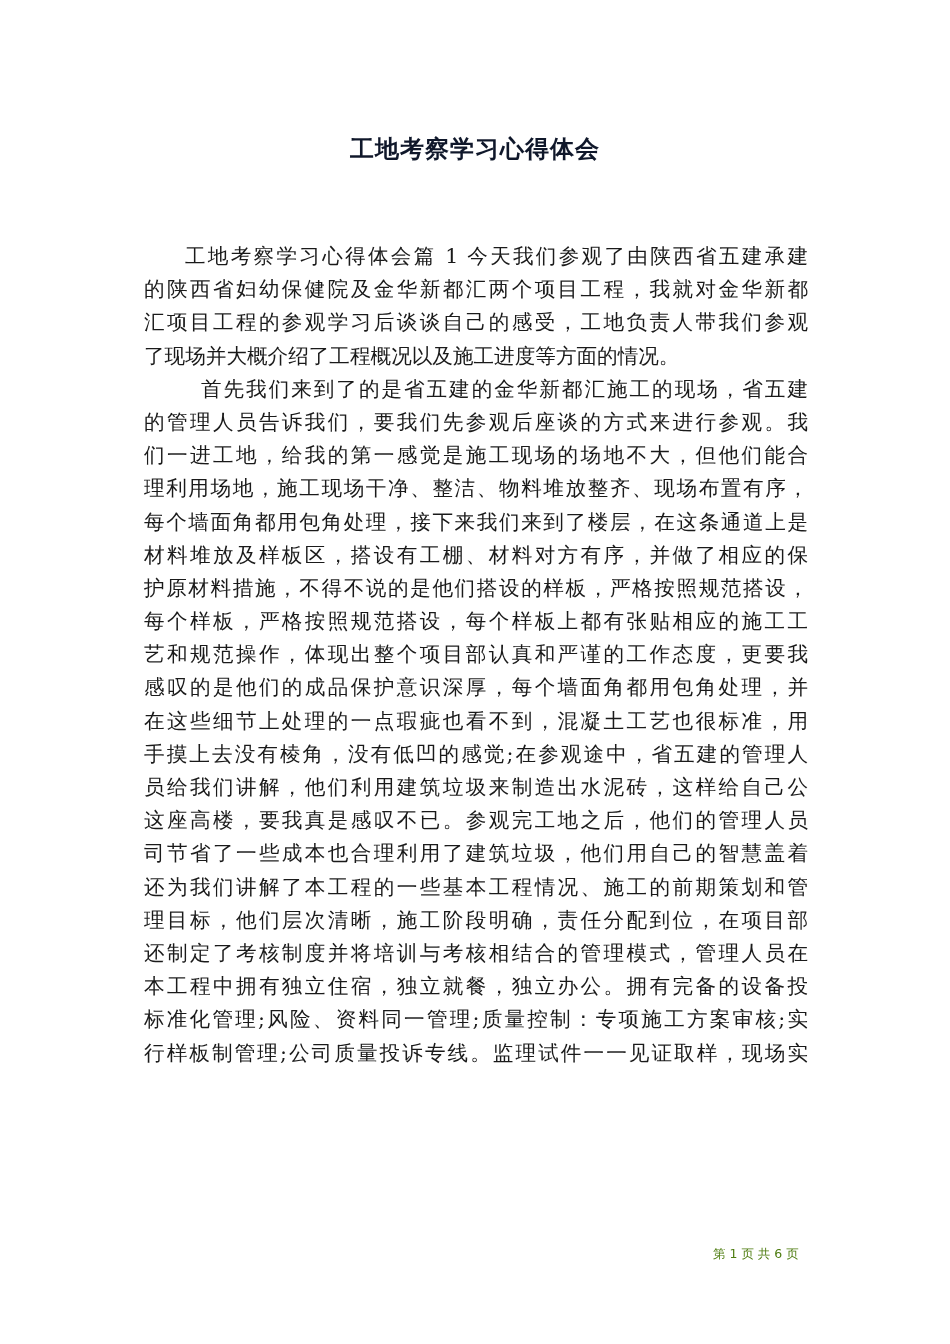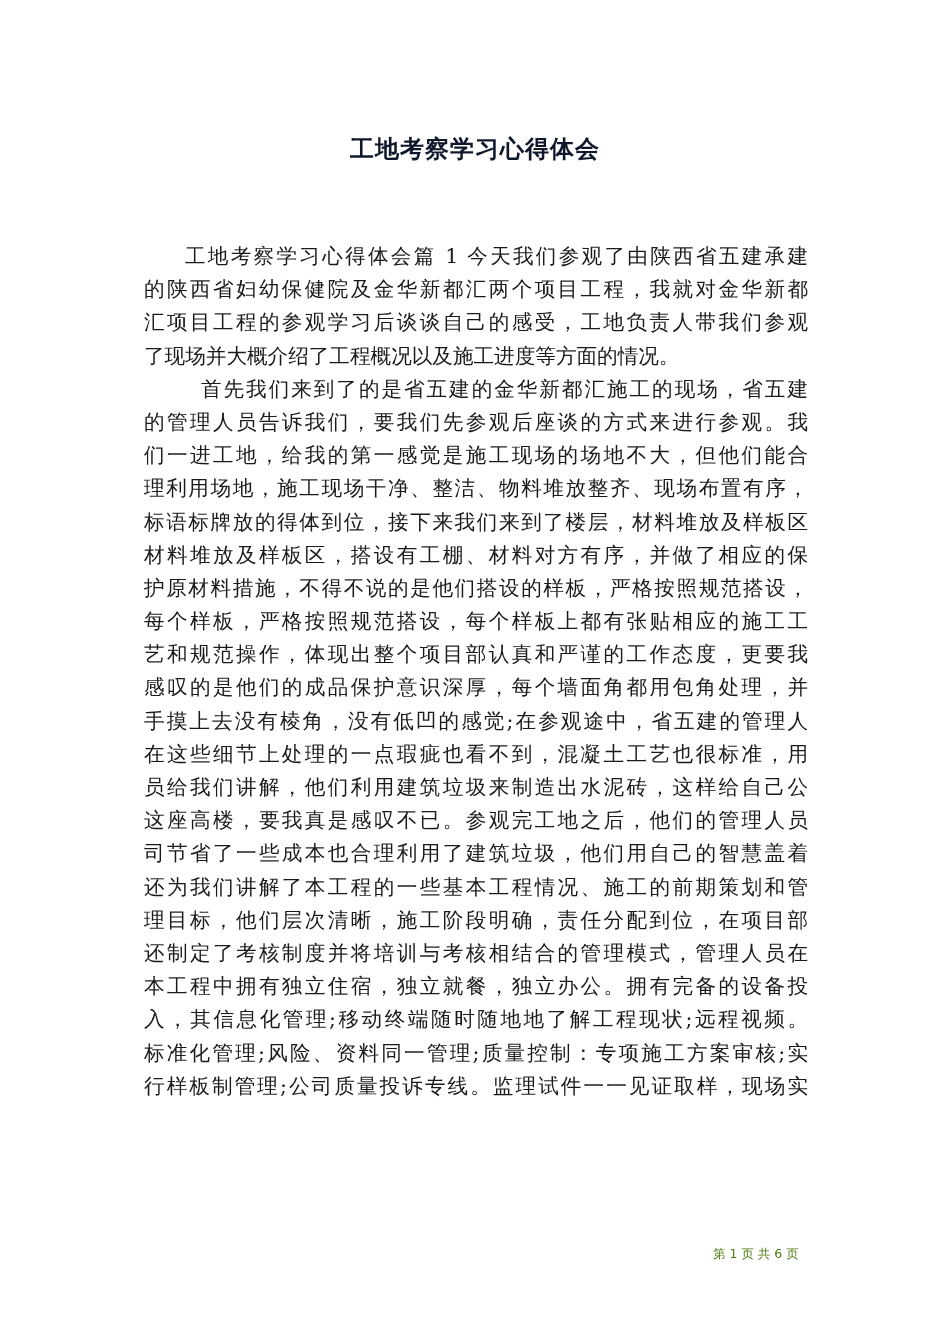--- a/index.html
+++ b/index.html
@@ -81,35 +81,34 @@
       <span class="line indent">工地考察学习心得体会篇 1 今天我们参观了由陕西省五建承建</span>
       <span class="line">的陕西省妇幼保健院及金华新都汇两个项目工程，我就对金华新都</span>
       <span class="line">汇项目工程的参观学习后谈谈自己的感受，工地负责人带我们参观</span>
       <span class="line last">了现场并大概介绍了工程概况以及施工进度等方面的情况。</span>
     </div>
     <div>
       <span class="line indent2">首先我们来到了的是省五建的金华新都汇施工的现场，省五建</span>
       <span class="line">的管理人员告诉我们，要我们先参观后座谈的方式来进行参观。我</span>
       <span class="line">们一进工地，给我的第一感觉是施工现场的场地不大，但他们能合</span>
       <span class="line">理利用场地，施工现场干净、整洁、物料堆放整齐、现场布置有序，</span>
-      <span class="line">标语标牌放的得体到位，接下来我们来到了楼层，材料堆放及样板区</span>
+      <span class="line">每个墙面角都用包角处理，接下来我们来到了楼层，在这条通道上是</span>
       <span class="line">材料堆放及样板区，搭设有工棚、材料对方有序，并做了相应的保</span>
       <span class="line">护原材料措施，不得不说的是他们搭设的样板，严格按照规范搭设，</span>
       <span class="line">每个样板，严格按照规范搭设，每个样板上都有张贴相应的施工工</span>
       <span class="line">艺和规范操作，体现出整个项目部认真和严谨的工作态度，更要我</span>
       <span class="line">感叹的是他们的成品保护意识深厚，每个墙面角都用包角处理，并</span>
+      <span class="line">在这些细节上处理的一点瑕疵也看不到，混凝土工艺也很标准，用</span>
       <span class="line">手摸上去没有棱角，没有低凹的感觉;在参观途中，省五建的管理人</span>
-      <span class="line">在这些细节上处理的一点瑕疵也看不到，混凝土工艺也很标准，用</span>
       <span class="line">员给我们讲解，他们利用建筑垃圾来制造出水泥砖，这样给自己公</span>
       <span class="line">这座高楼，要我真是感叹不已。参观完工地之后，他们的管理人员</span>
       <span class="line">司节省了一些成本也合理利用了建筑垃圾，他们用自己的智慧盖着</span>
       <span class="line">还为我们讲解了本工程的一些基本工程情况、施工的前期策划和管</span>
       <span class="line">理目标，他们层次清晰，施工阶段明确，责任分配到位，在项目部</span>
       <span class="line">还制定了考核制度并将培训与考核相结合的管理模式，管理人员在</span>
       <span class="line">本工程中拥有独立住宿，独立就餐，独立办公。拥有完备的设备投</span>
-      <span class="line">入，其信息化管理;移动终端随时随地地了解工程现状;远程视频。</span>
       <span class="line">标准化管理;风险、资料同一管理;质量控制：专项施工方案审核;实</span>
       <span class="line">行样板制管理;公司质量投诉专线。监理试件一一见证取样，现场实</span>
     </div>
   </div>
 
   <div class="footer">第 1 页 共 6 页</div>
 </div>
 
 </body></html>

